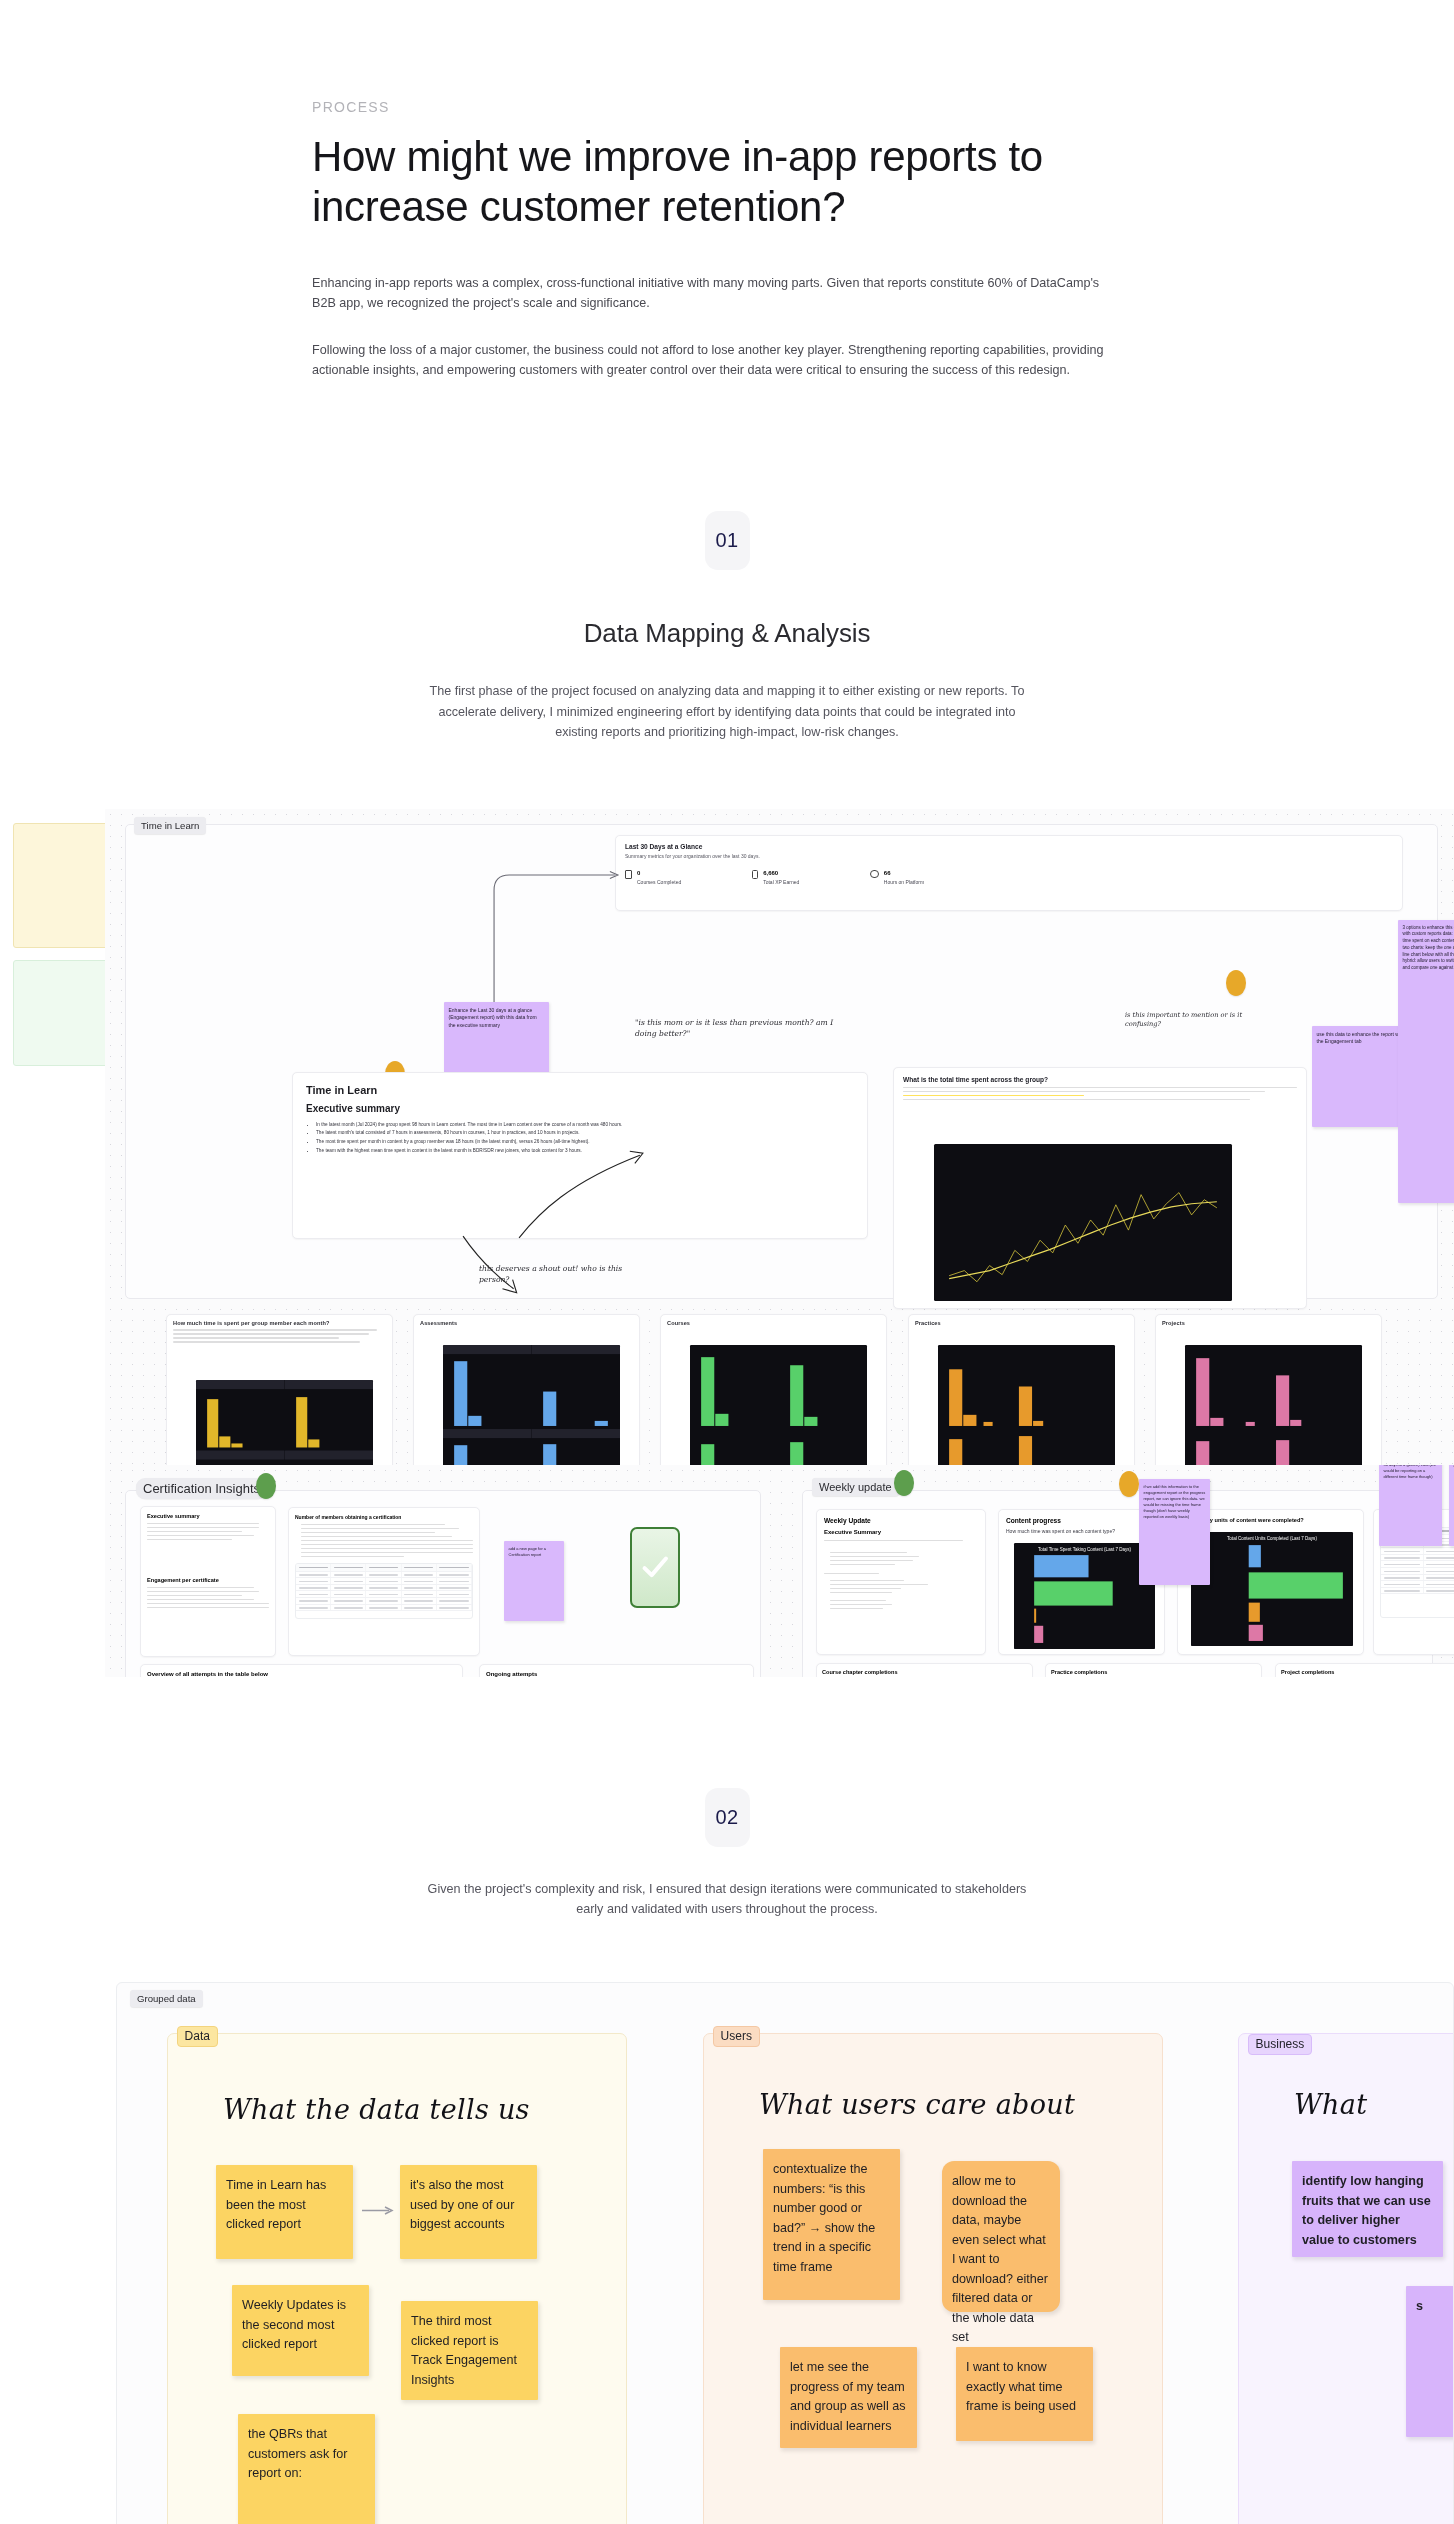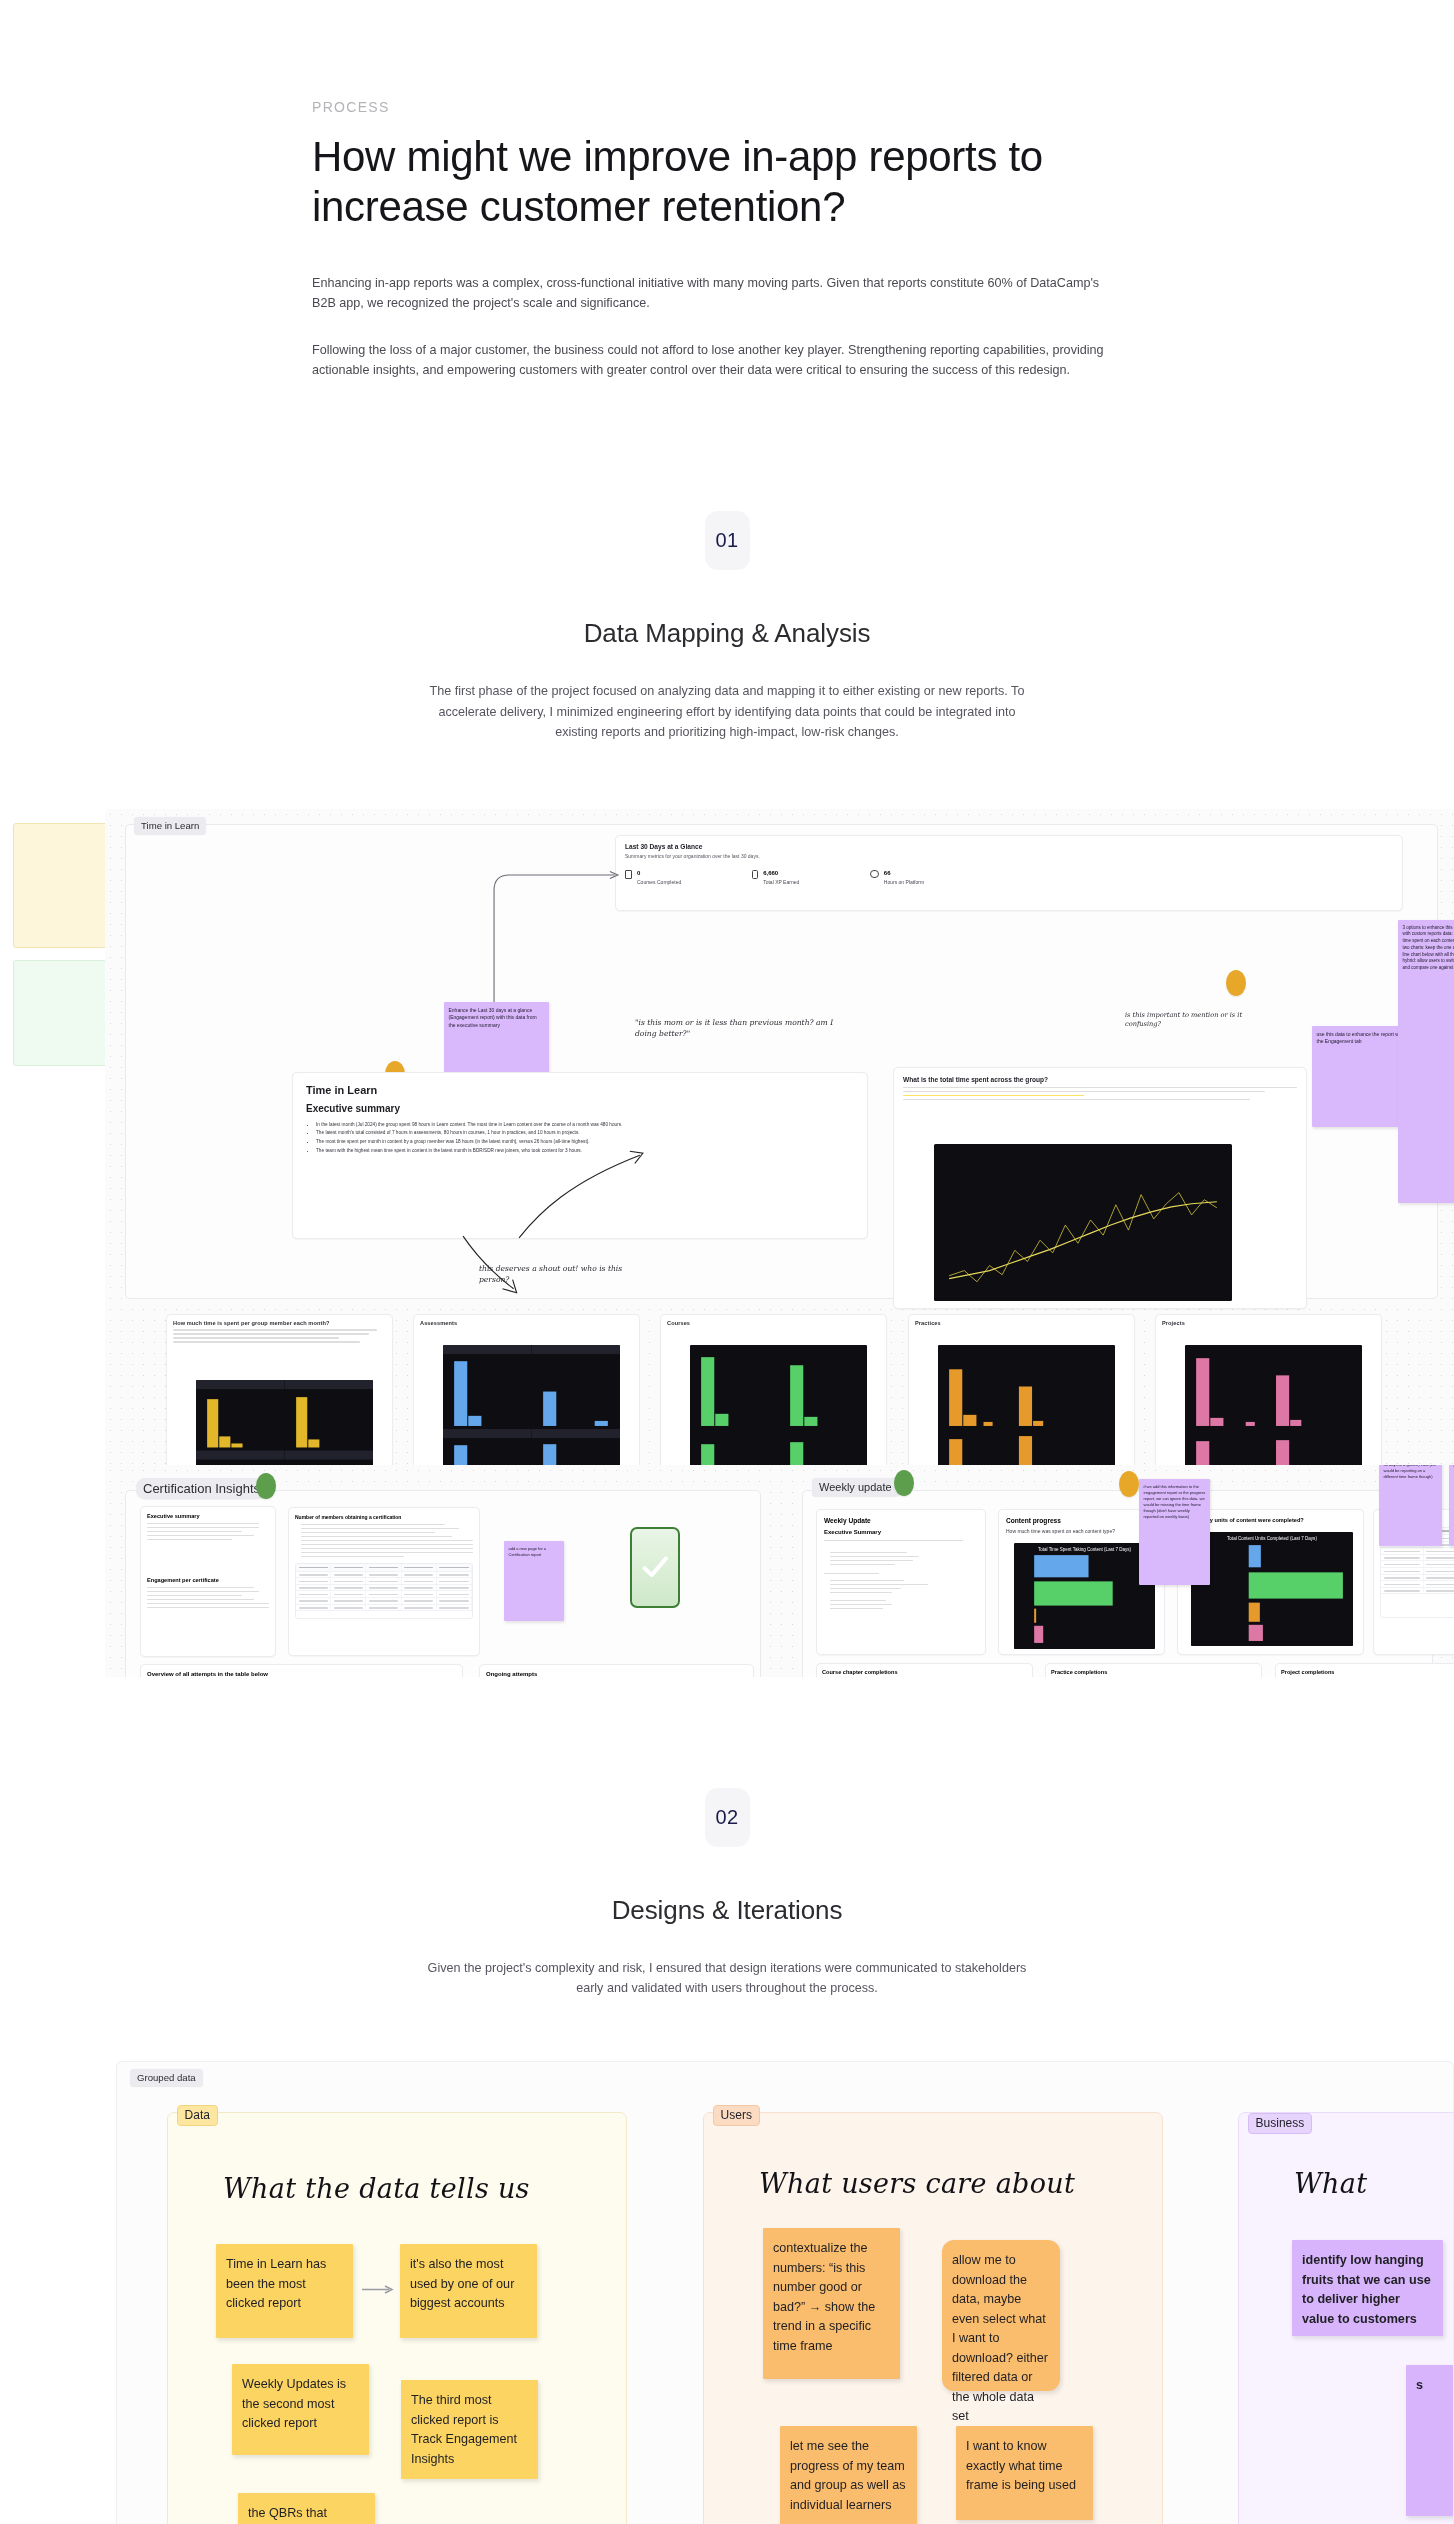--- a/index.html
+++ b/index.html
@@ -692,21 +692,20 @@
     </div>
     <div class="b-card" style="left:1170px;top:198px;width:202px;height:56px;padding:5px;">
       <div style="font-size:5.6px;font-weight:700;">Project completions</div>
 
     </div>
   </div>
 </div>
 
 <section class="section-head" style="margin-top:111px">
   <div class="step-badge">02</div>
-  <h2 class="section-title">Designs &amp; Iterations</h2>
   <p class="section-desc">Given the project's complexity and risk, I ensured that design iterations were communicated to stakeholders early and validated with users throughout the process.</p>
 </section>
 
 <div style="margin-top:63px">
   <div class="gboard">
     <div class="b-label" style="left:13px;top:7px;font-size:9.6px;">Grouped data</div>
 
     <div class="gcol data">
       <span class="gtag y">Data</span>
       <div class="ghand" style="left:55px;top:60px;">What the data tells us</div>

